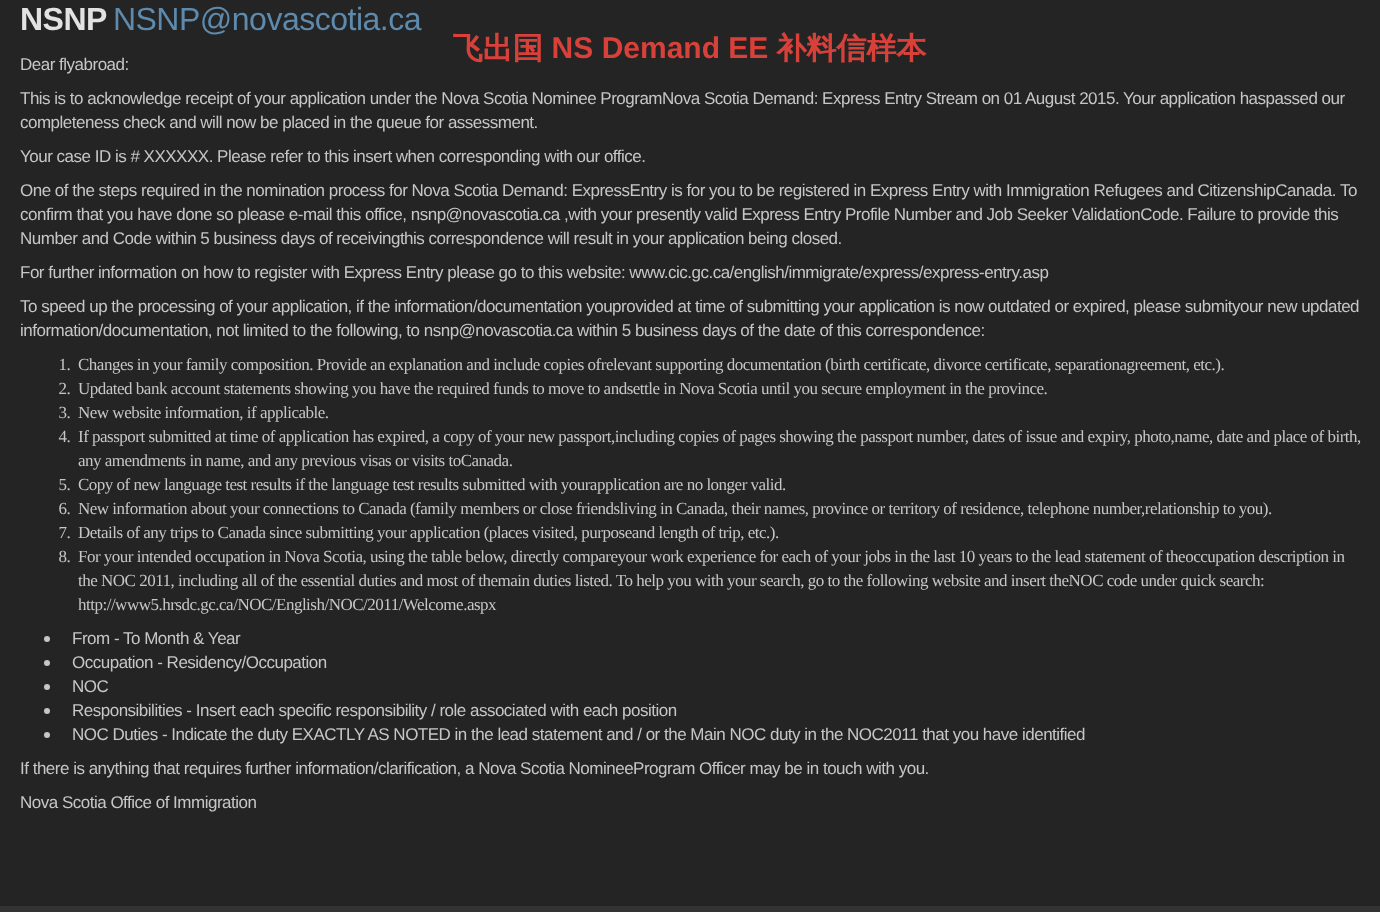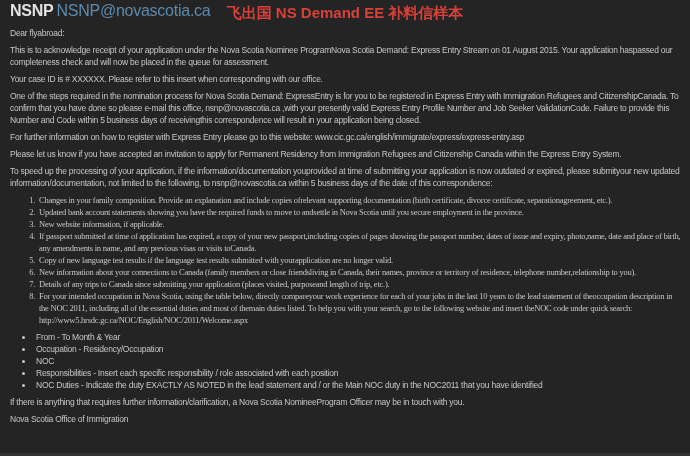--- a/index.html
+++ b/index.html
@@ -36,21 +36,21 @@
     margin-right: 3px;
   }
   .from-email {
     font-size: 16px;
     color: #5d8aad;
     text-decoration: none;
     cursor: pointer;
   }
   .watermark {
     position: absolute;
-    top: 4px;
+    top: 16px;
     left: 0;
     right: 0;
     text-align: center;
     color: #d8403a;
     font-size: 15px;
     font-weight: bold;
     letter-spacing: 0;
     line-height: 18px;
     pointer-events: none;
   }
@@ -90,21 +90,20 @@
     <div class="from-line">
       <span class="from-name">NSNP</span><span class="from-email">NSNP@novascotia.ca</span>
     </div>
 
     <div class="para">Dear flyabroad:</div>
 
     <div class="para">This is to acknowledge receipt of your application under the Nova Scotia Nominee ProgramNova Scotia Demand: Express Entry Stream on 01 August 2015. Your application haspassed our completeness check and will now be placed in the queue for assessment.</div>
     <div class="para">Your case ID is # XXXXXX. Please refer to this insert when corresponding with our office.</div>
     <div class="para">One of the steps required in the nomination process for Nova Scotia Demand: ExpressEntry is for you to be registered in Express Entry with Immigration Refugees and CitizenshipCanada. To confirm that you have done so please e-mail this office, nsnp@novascotia.ca ,with your presently valid Express Entry Profile Number and Job Seeker ValidationCode. Failure to provide this Number and Code within 5 business days of receivingthis correspondence will result in your application being closed.</div>
     <div class="para">For further information on how to register with Express Entry please go to this website: www.cic.gc.ca/english/immigrate/express/express-entry.asp</div>
-    <div class="para">Please let us know if you have accepted an invitation to apply for Permanent Residency from Immigration Refugees and Citizenship Canada within the Express Entry System.</div>
     <div class="para">To speed up the processing of your application, if the information/documentation youprovided at time of submitting your application is now outdated or expired, please submityour new updated information/documentation, not limited to the following, to nsnp@novascotia.ca within 5 business days of the date of this correspondence:</div>
 
     <ol class="numbered">
       <li>Changes in your family composition. Provide an explanation and include copies ofrelevant supporting documentation (birth certificate, divorce certificate, separationagreement, etc.).</li>
       <li>Updated bank account statements showing you have the required funds to move to andsettle in Nova Scotia until you secure employment in the province.</li>
       <li>New website information, if applicable.</li>
       <li>If passport submitted at time of application has expired, a copy of your new passport,including copies of pages showing the passport number, dates of issue and expiry, photo,name, date and place of birth, any amendments in name, and any previous visas or visits toCanada.</li>
       <li>Copy of new language test results if the language test results submitted with yourapplication are no longer valid.</li>
       <li>New information about your connections to Canada (family members or close friendsliving in Canada, their names, province or territory of residence, telephone number,relationship to you).</li>
       <li>Details of any trips to Canada since submitting your application (places visited, purposeand length of trip, etc.).</li>

